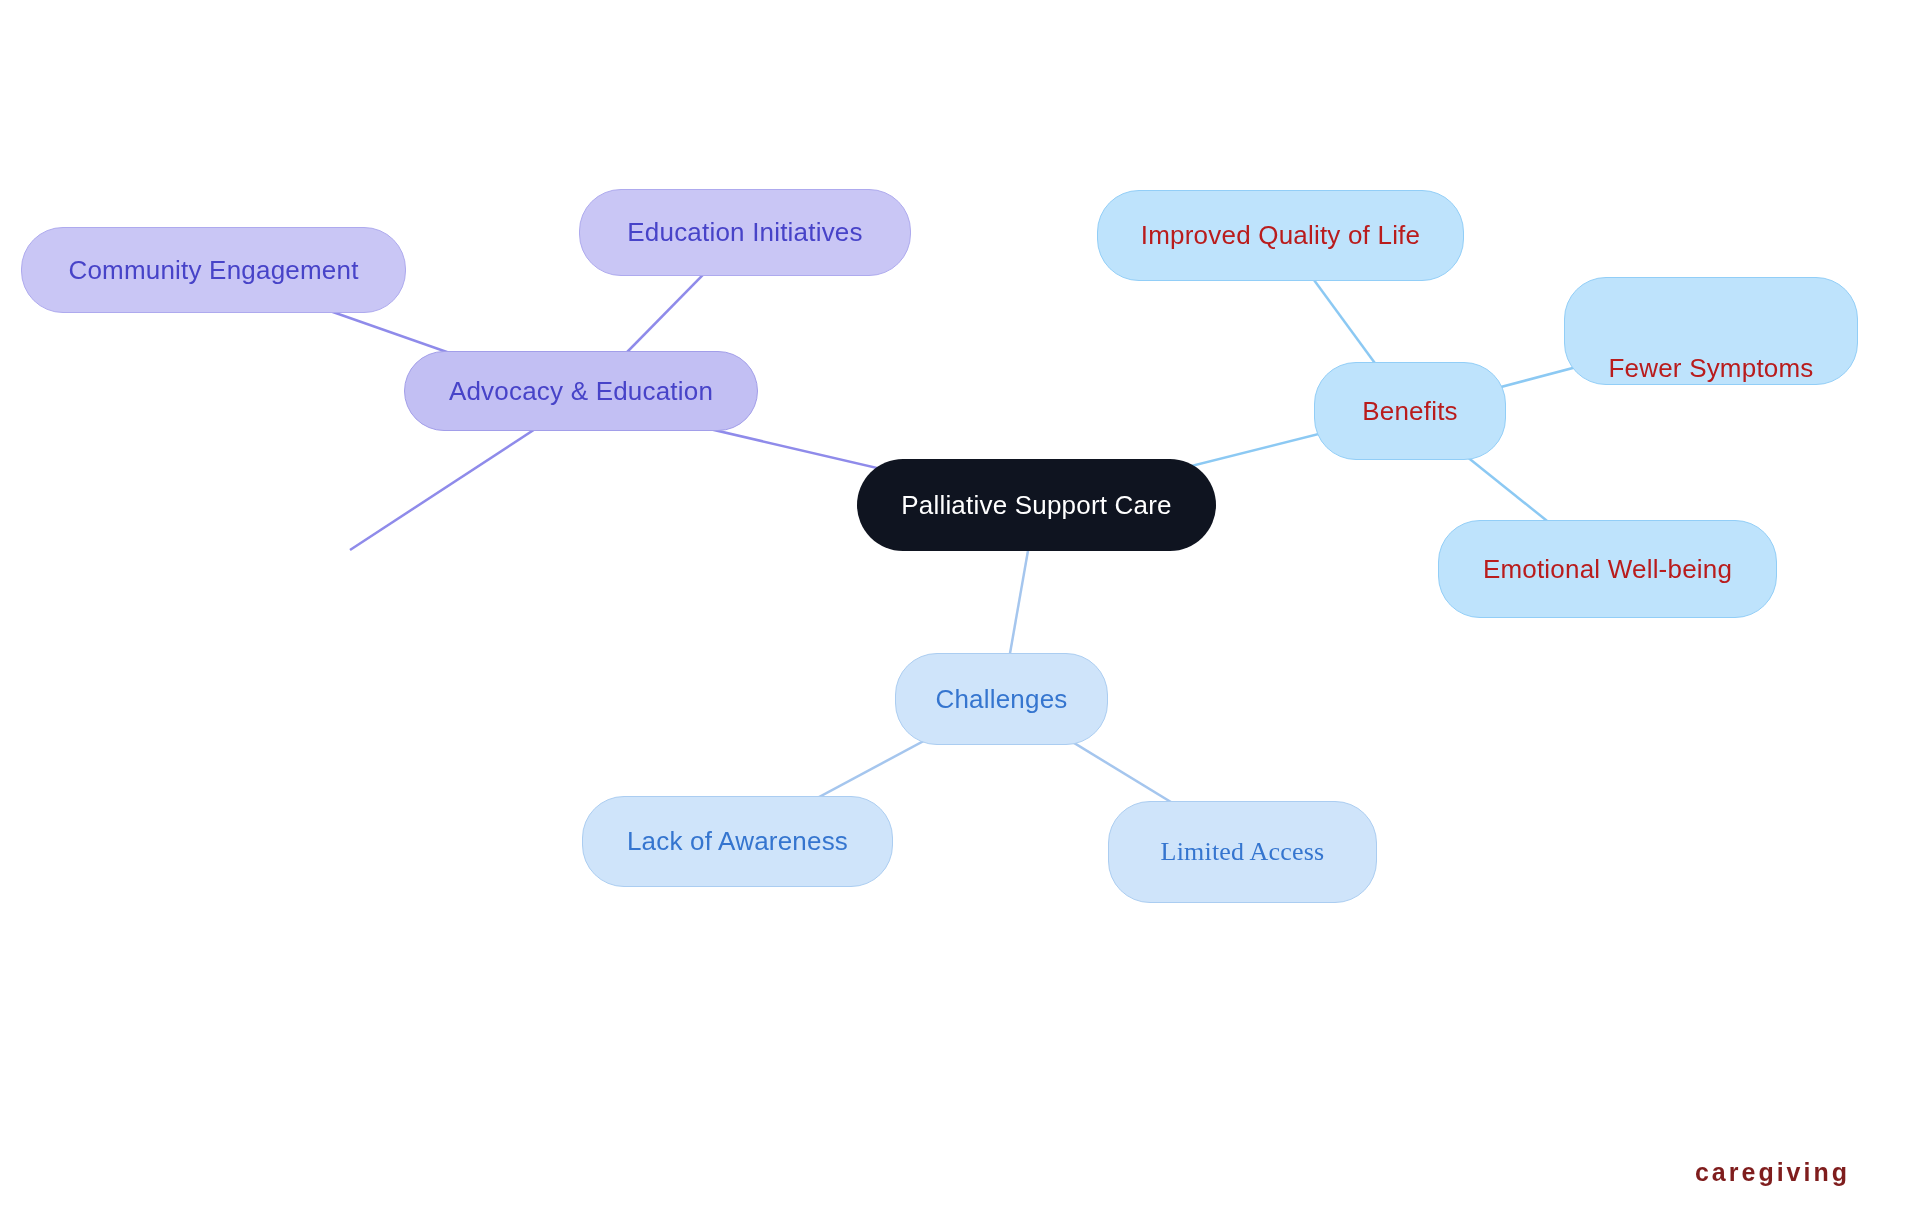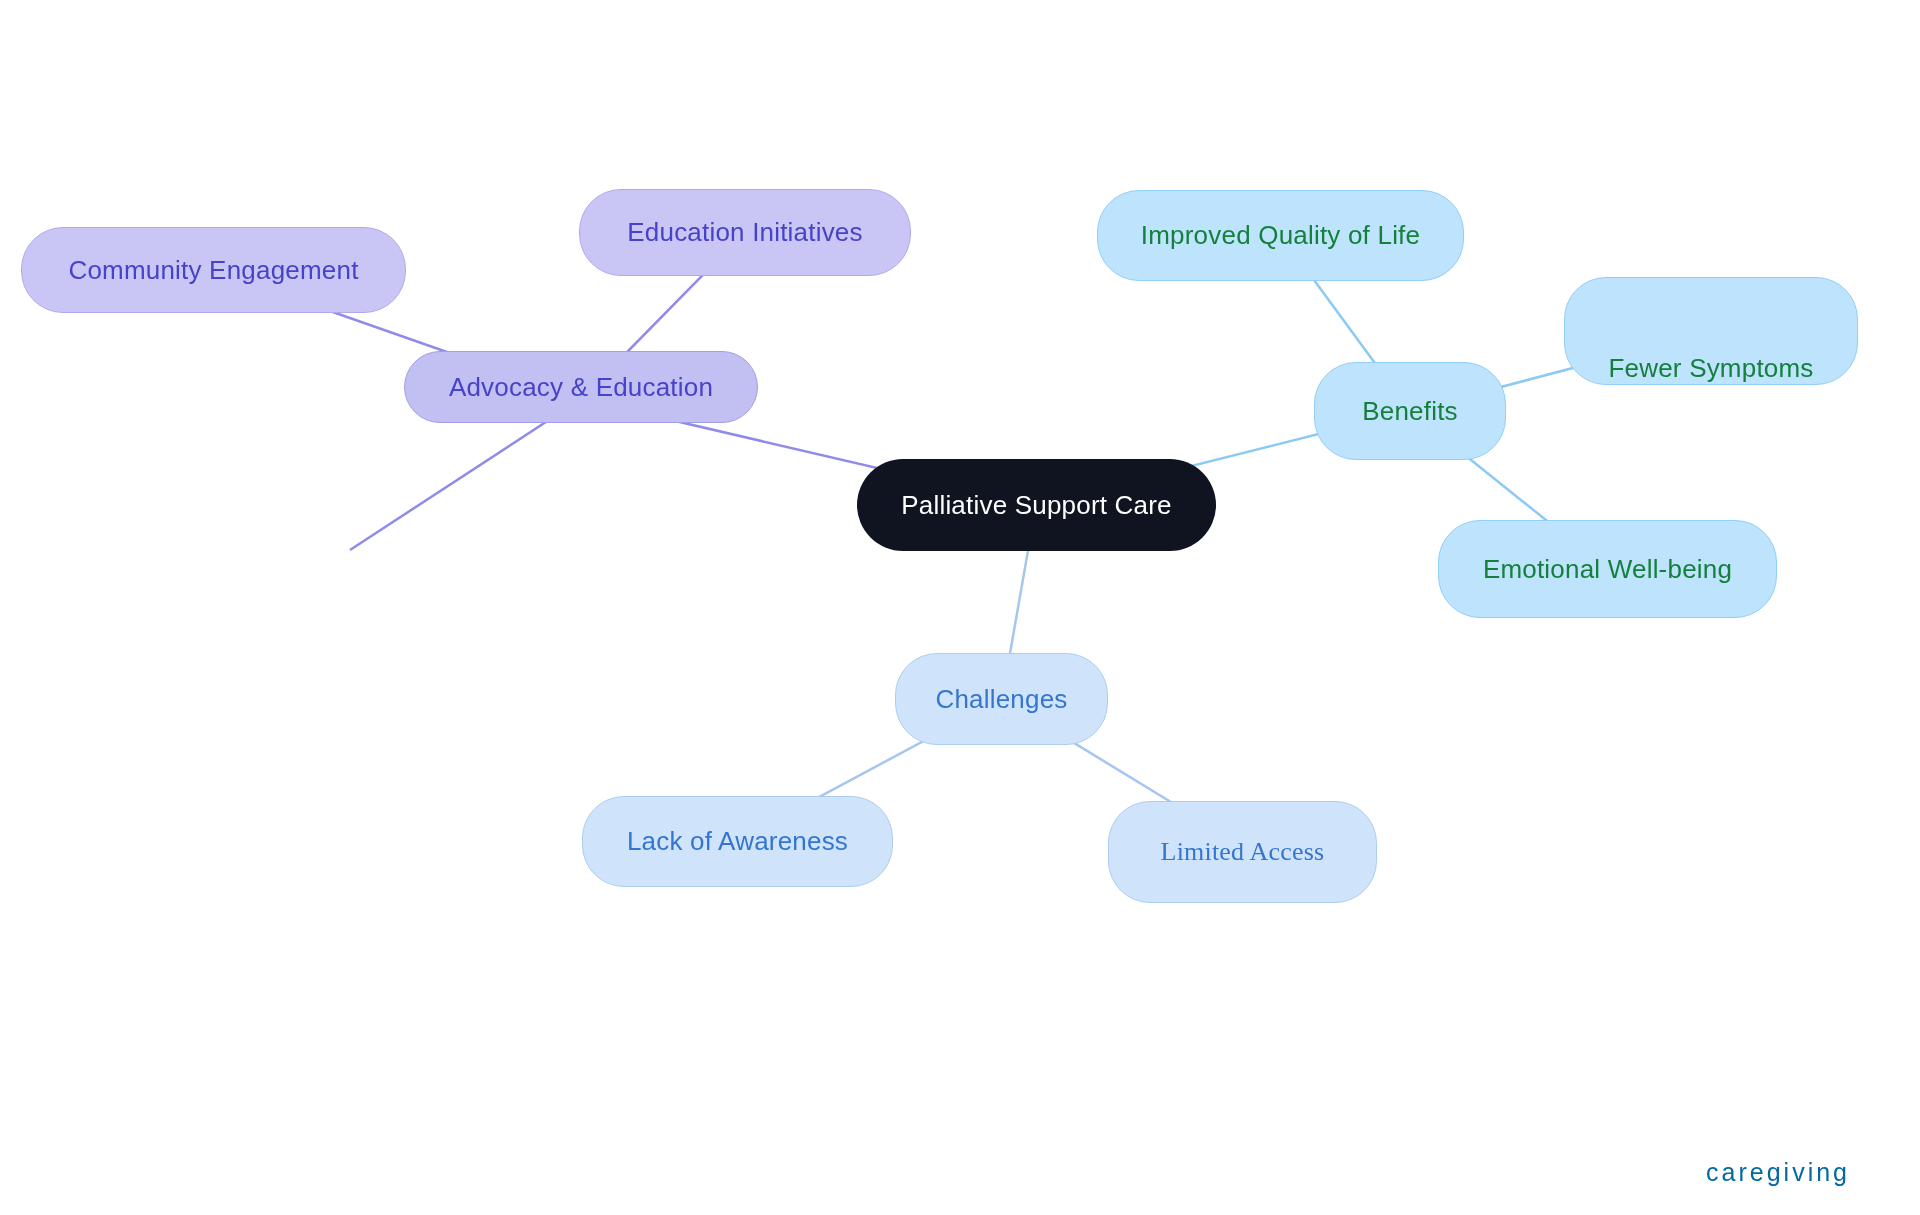--- a/index.html
+++ b/index.html
@@ -39,30 +39,30 @@
   }
   .branch-advocacy {
     background: #c9c6f5;
     border: 1.5px solid #aeaaee;
     color: #4743c8;
   }
   .branch-advocacy.parent { background: #c2bff3; border-color: #a29ee9; }
   .branch-benefits {
     background: #bee3fc;
     border: 1.5px solid #92cef7;
-    color: #15803d;
+    color: #b91c1c;
   }
   .branch-challenges {
     background: #cfe4fa;
     border: 1.5px solid #abcdf1;
     color: #3575cf;
   }
 
   .n-center     { left: 857px;  top: 459px; width: 359px; height: 92px; align-items: center; }
-  .n-advocacy   { left: 404px;  top: 351px; width: 354px; height: 72px; }
+  .n-advocacy   { left: 404px;  top: 351px; width: 354px; height: 80px; }
   .n-community  { left: 21px;   top: 227px; width: 385px; height: 86px; }
   .n-education  { left: 579px;  top: 189px; width: 332px; height: 87px; }
   .n-promote    { left: 187px;  top: 502px; width: 327px; height: 97px; }
   .n-benefits   { left: 1314px; top: 362px; width: 192px; height: 98px; }
   .n-iqol       { left: 1097px; top: 190px; width: 367px; height: 91px; }
   .n-fewer      { left: 1564px; top: 277px; width: 294px; height: 108px; align-items: flex-end; }
   .n-emotional  { left: 1438px; top: 520px; width: 339px; height: 98px; }
   .n-challenges { left: 895px;  top: 653px; width: 213px; height: 92px; }
   .n-lack       { left: 582px;  top: 796px; width: 311px; height: 91px; }
   .n-limited    { left: 1108px; top: 801px; width: 269px; height: 102px; font-family: Liberation Serif, serif; }
@@ -82,22 +82,22 @@
     line-height: 1.05;
   }
   .logo .smile {
     position: absolute;
     left: 92px;
     top: 42px;
   }
   .logo .tagline {
     margin-top: 14px;
     font-size: 25px;
-    font-weight: normal;
-    color: #0369a1;
+    font-weight: bold;
+    color: #7f1d1d;
     letter-spacing: 3px;
   }
 </style>
 </head>
 <body>
 
 <div class="canvas">
 
   <svg class="edges">
     <line class="edge-advocacy" x1="581" y1="399" x2="1036" y2="505"></line>

